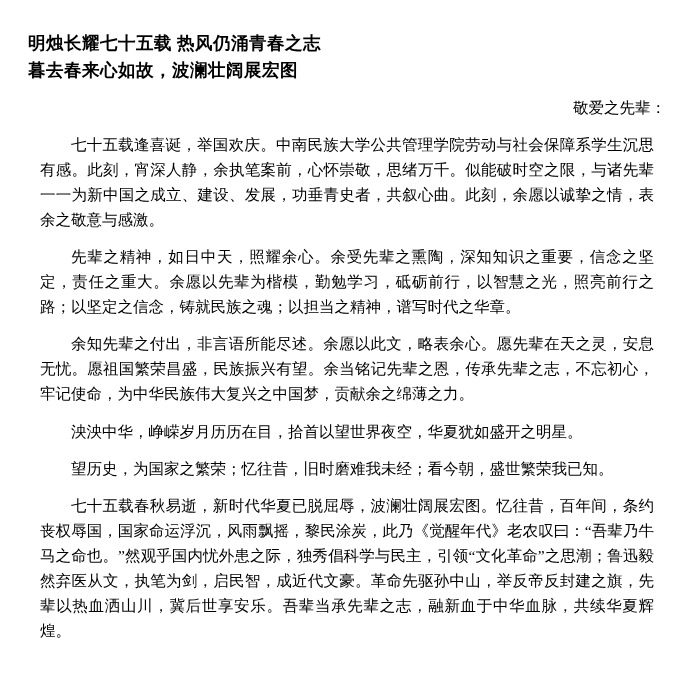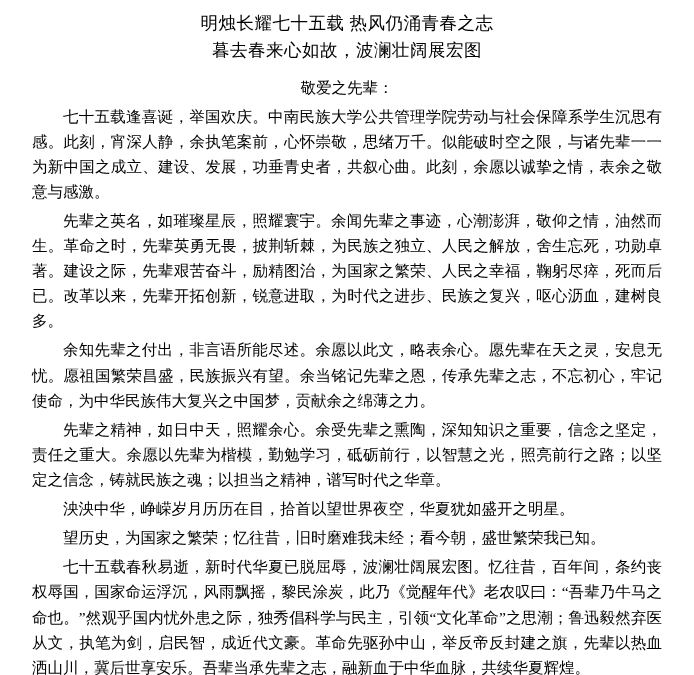--- a/index.html
+++ b/index.html
@@ -15,66 +15,65 @@
     overflow: hidden;
   }
   .page {
     width: 694px;
     height: 675px;
     box-sizing: border-box;
     padding: 10px 28px 0 28px;
     position: relative;
   }
   .title-block {
-    text-align: center;
-    font-weight: normal;
+    text-align: left;
+    font-weight: bold;
     font-size: 17.5px;
     line-height: 1.55;
     letter-spacing: 0.5px;
-    margin-top: 0;
+    margin-top: 20px;
     margin-bottom: 12px;
   }
   .title-line {
     display: block;
     white-space: nowrap;
   }
   .salutation {
     font-size: 15.5px;
     line-height: 1.5;
     margin-bottom: 1px;
-    text-align: center;
+    text-align: right;
   }
   .body-text {
     font-size: 15.5px;
     line-height: 1.62;
     text-align: justify;
     text-justify: inter-ideograph;
   }
   .para {
-    margin: 4px;
+    margin: 12px;
     text-indent: 2em;
     text-align: justify;
     text-justify: inter-ideograph;
   }
 </style>
 </head>
 <body>
 
 <div class="page">
 
   <div class="title-block">
     <span class="title-line">明烛长耀七十五载  热风仍涌青春之志</span>
     <span class="title-line">暮去春来心如故，波澜壮阔展宏图</span>
   </div>
 
   <div class="salutation">敬爱之先辈：</div>
 
   <div class="body-text">
     <p class="para">七十五载逢喜诞，举国欢庆。中南民族大学公共管理学院劳动与社会保障系学生沉思有感。此刻，宵深人静，余执笔案前，心怀崇敬，思绪万千。似能破时空之限，与诸先辈一一为新中国之成立、建设、发展，功垂青史者，共叙心曲。此刻，余愿以诚挚之情，表余之敬意与感激。</p>
-    <p class="para">先辈之英名，如璀璨星辰，照耀寰宇。余闻先辈之事迹，心潮澎湃，敬仰之情，油然而生。革命之时，先辈英勇无畏，披荆斩棘，为民族之独立、人民之解放，舍生忘死，功勋卓著。建设之际，先辈艰苦奋斗，励精图治，为国家之繁荣、人民之幸福，鞠躬尽瘁，死而后已。改革以来，先辈开拓创新，锐意进取，为时代之进步、民族之复兴，呕心沥血，建树良多。</p>
+    <p class="para">先辈之精神，如日中天，照耀余心。余受先辈之熏陶，深知知识之重要，信念之坚定，责任之重大。余愿以先辈为楷模，勤勉学习，砥砺前行，以智慧之光，照亮前行之路；以坚定之信念，铸就民族之魂；以担当之精神，谱写时代之华章。</p>
     <p class="para">余知先辈之付出，非言语所能尽述。余愿以此文，略表余心。愿先辈在天之灵，安息无忧。愿祖国繁荣昌盛，民族振兴有望。余当铭记先辈之恩，传承先辈之志，不忘初心，牢记使命，为中华民族伟大复兴之中国梦，贡献余之绵薄之力。</p>
-    <p class="para">先辈之精神，如日中天，照耀余心。余受先辈之熏陶，深知知识之重要，信念之坚定，责任之重大。余愿以先辈为楷模，勤勉学习，砥砺前行，以智慧之光，照亮前行之路；以坚定之信念，铸就民族之魂；以担当之精神，谱写时代之华章。</p>
     <p class="para">泱泱中华，峥嵘岁月历历在目，拾首以望世界夜空，华夏犹如盛开之明星。</p>
     <p class="para">望历史，为国家之繁荣；忆往昔，旧时磨难我未经；看今朝，盛世繁荣我已知。</p>
     <p class="para">七十五载春秋易逝，新时代华夏已脱屈辱，波澜壮阔展宏图。忆往昔，百年间，条约丧权辱国，国家命运浮沉，风雨飘摇，黎民涂炭，此乃《觉醒年代》老农叹曰：“吾辈乃牛马之命也。”然观乎国内忧外患之际，独秀倡科学与民主，引领“文化革命”之思潮；鲁迅毅然弃医从文，执笔为剑，启民智，成近代文豪。革命先驱孙中山，举反帝反封建之旗，先辈以热血洒山川，冀后世享安乐。吾辈当承先辈之志，融新血于中华血脉，共续华夏辉煌。</p>
   </div>
 
 </div>
 
 </body></html>

